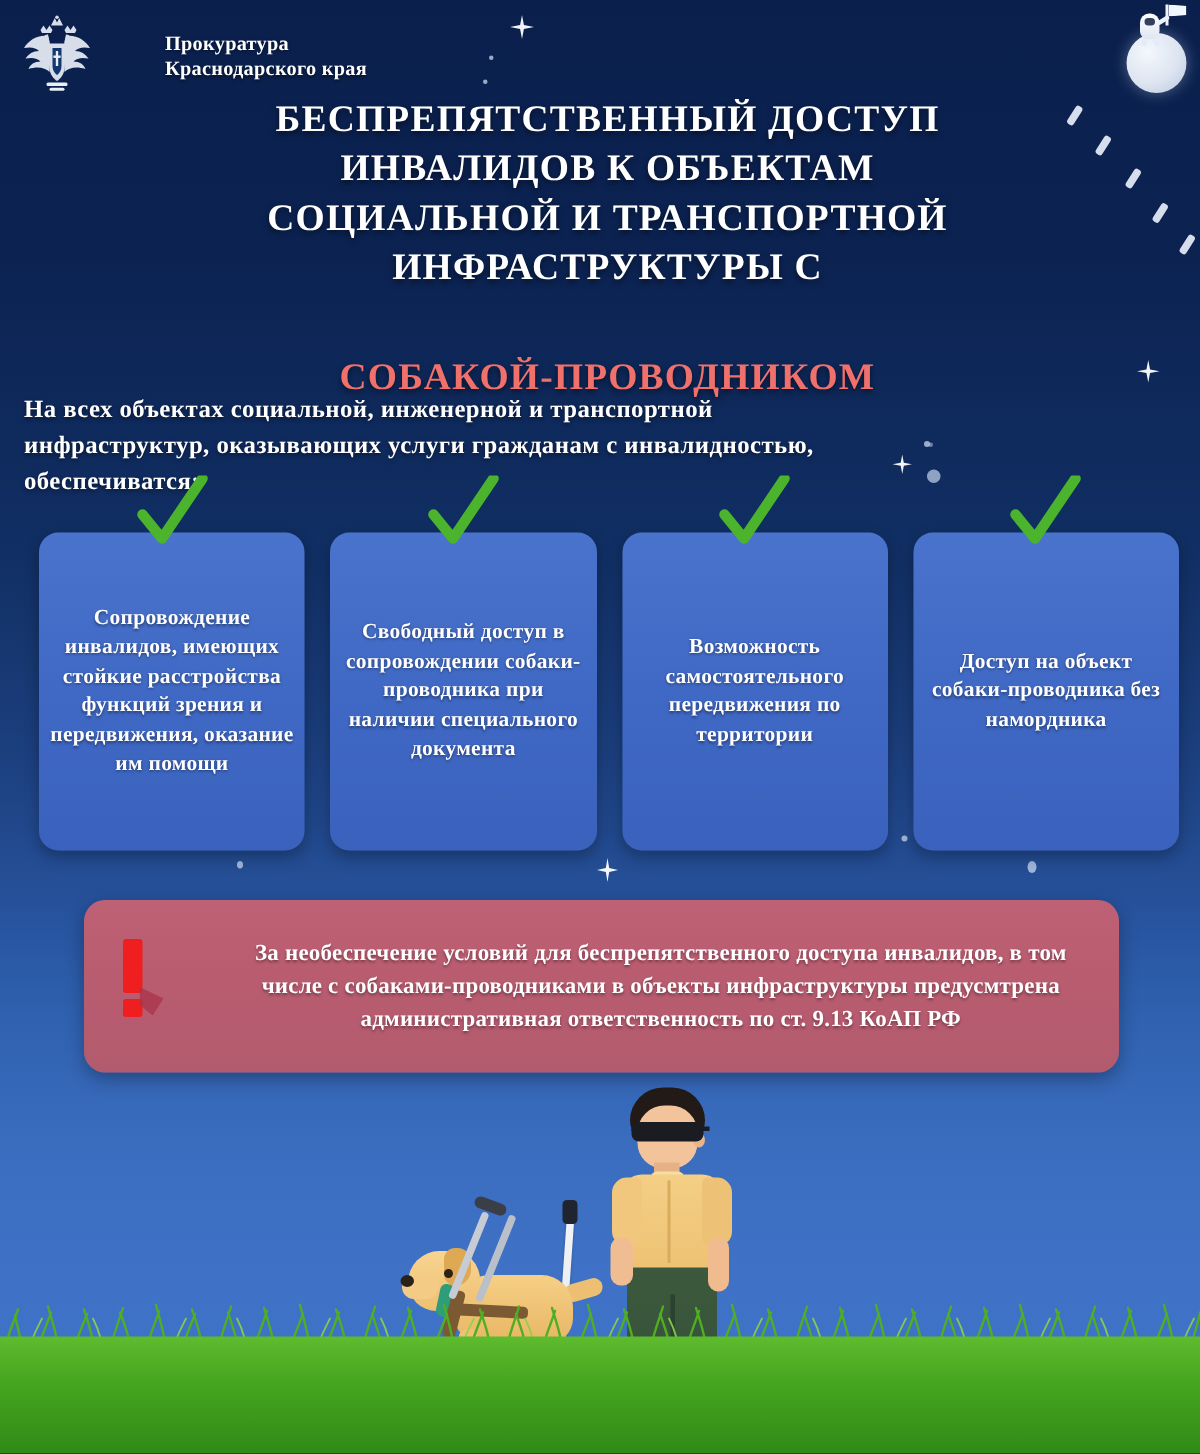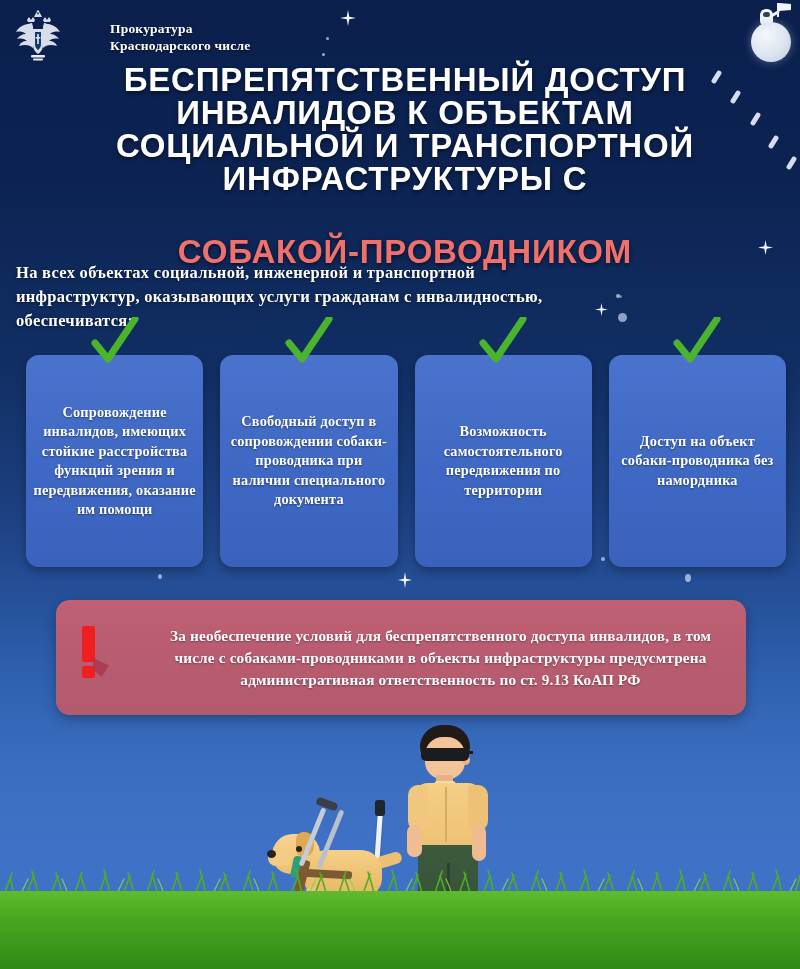--- a/index.html
+++ b/index.html
@@ -84,23 +84,23 @@
     letter-spacing:.2px;
     text-shadow:0 1px 2px rgba(0,0,0,.5);
     margin-left:36px;
   }
 
   
   .title{
     position:absolute; left:60px; top:63px; width:690px;
     text-align:center;
     color:#ffffff;
-    font-family:Liberation Sans, sans-serif;
+    font-family:Liberation Serif, serif;
     font-weight:bold;
-    font-size:33px;
+    font-size:25px;
     line-height:33px;
     letter-spacing:.8px;
     text-shadow:0 2px 4px rgba(0,0,0,.55);
   }
   .title .accent{ color:#f0706c;margin-top:40px; }
 
   
   .intro{
     position:absolute; left:16px; top:245px; width:560px;
     color:#ffffff;
@@ -406,21 +406,21 @@
       <g fill="#e9eef7">
         <path d="M23.2 24 h1.6 v10 h-1.6z"></path>
         <path d="M21.6 27 h4.8 v1.6 h-4.8z"></path>
 
         <rect x="17" y="45" width="14" height="2.4" rx="1"></rect>
         <rect x="19" y="48.5" width="10" height="2" rx="1"></rect>
       </g>
     </svg>
     <div class="brand-text">
       <div>Прокуратура</div>
-      <div>Краснодарского числе</div>
+      <div>Краснодарского края</div>
     </div>
   </div>
 
   <div class="title">
     <div>БЕСПРЕПЯТСТВЕННЫЙ ДОСТУП</div>
     <div>ИНВАЛИДОВ К ОБЪЕКТАМ</div>
     <div>СОЦИАЛЬНОЙ И ТРАНСПОРТНОЙ</div>
     <div>ИНФРАСТРУКТУРЫ С</div>
     <div class="accent">СОБАКОЙ-ПРОВОДНИКОМ</div>
   </div>

